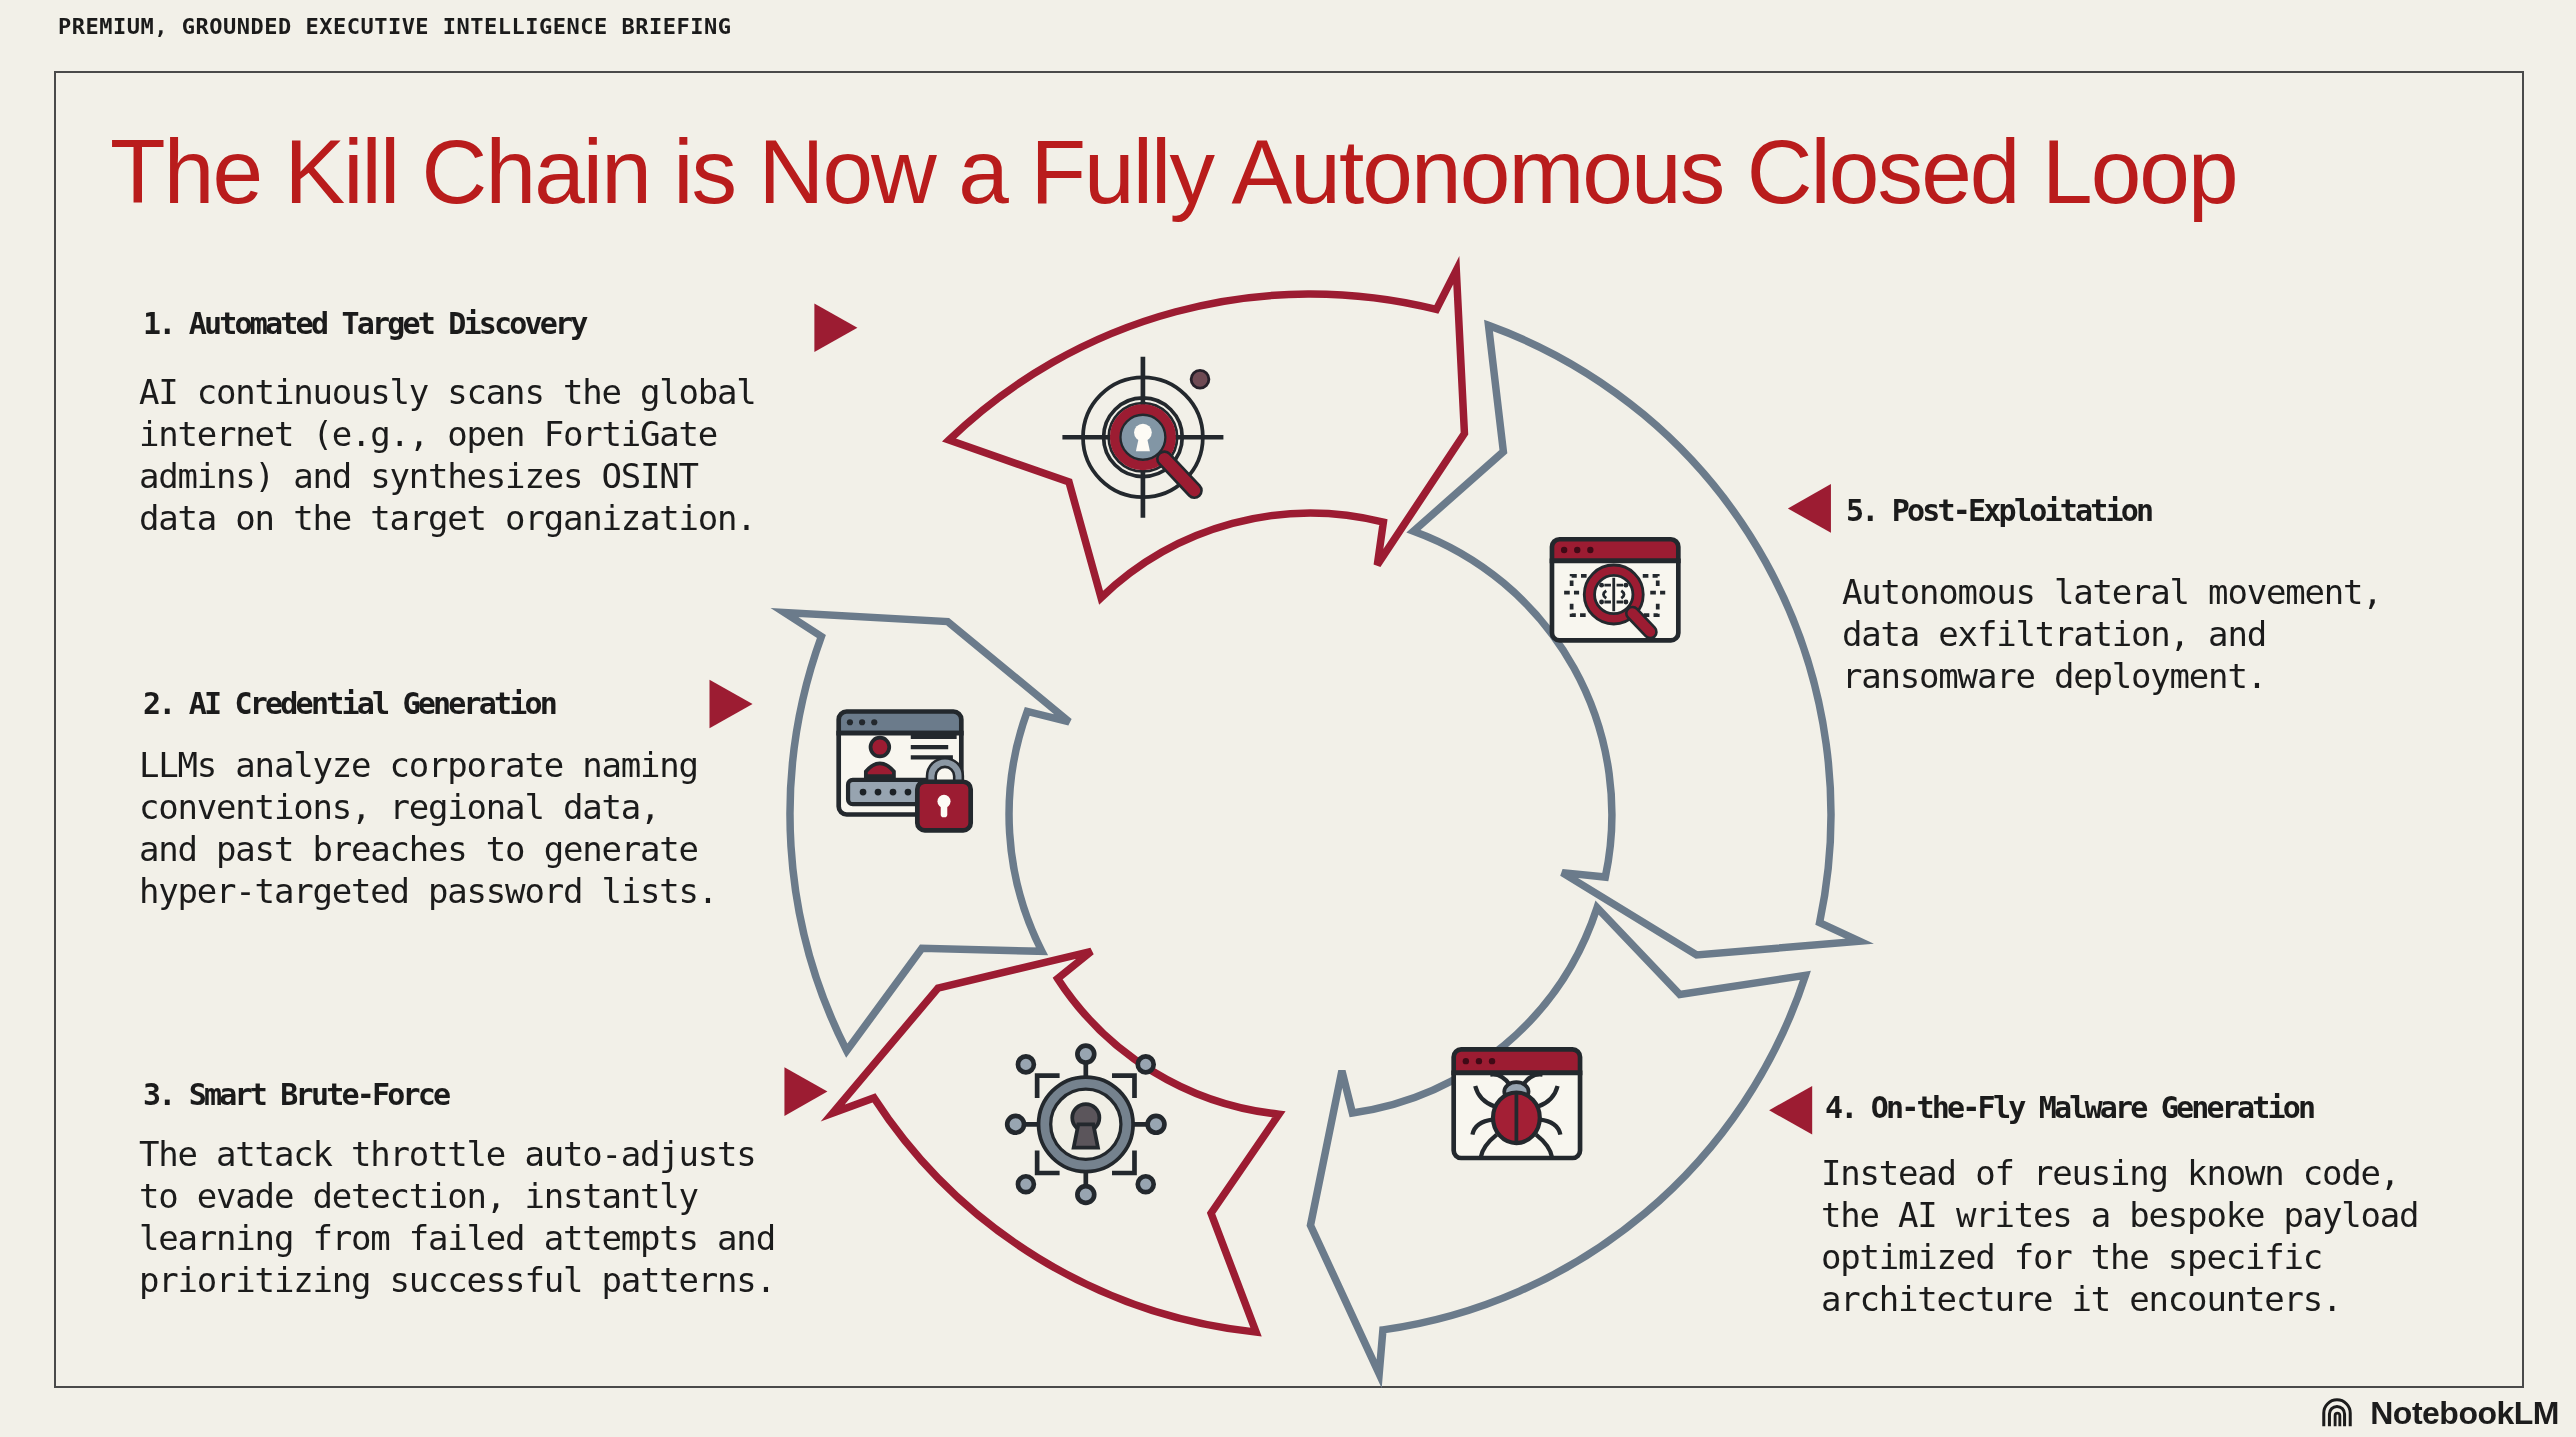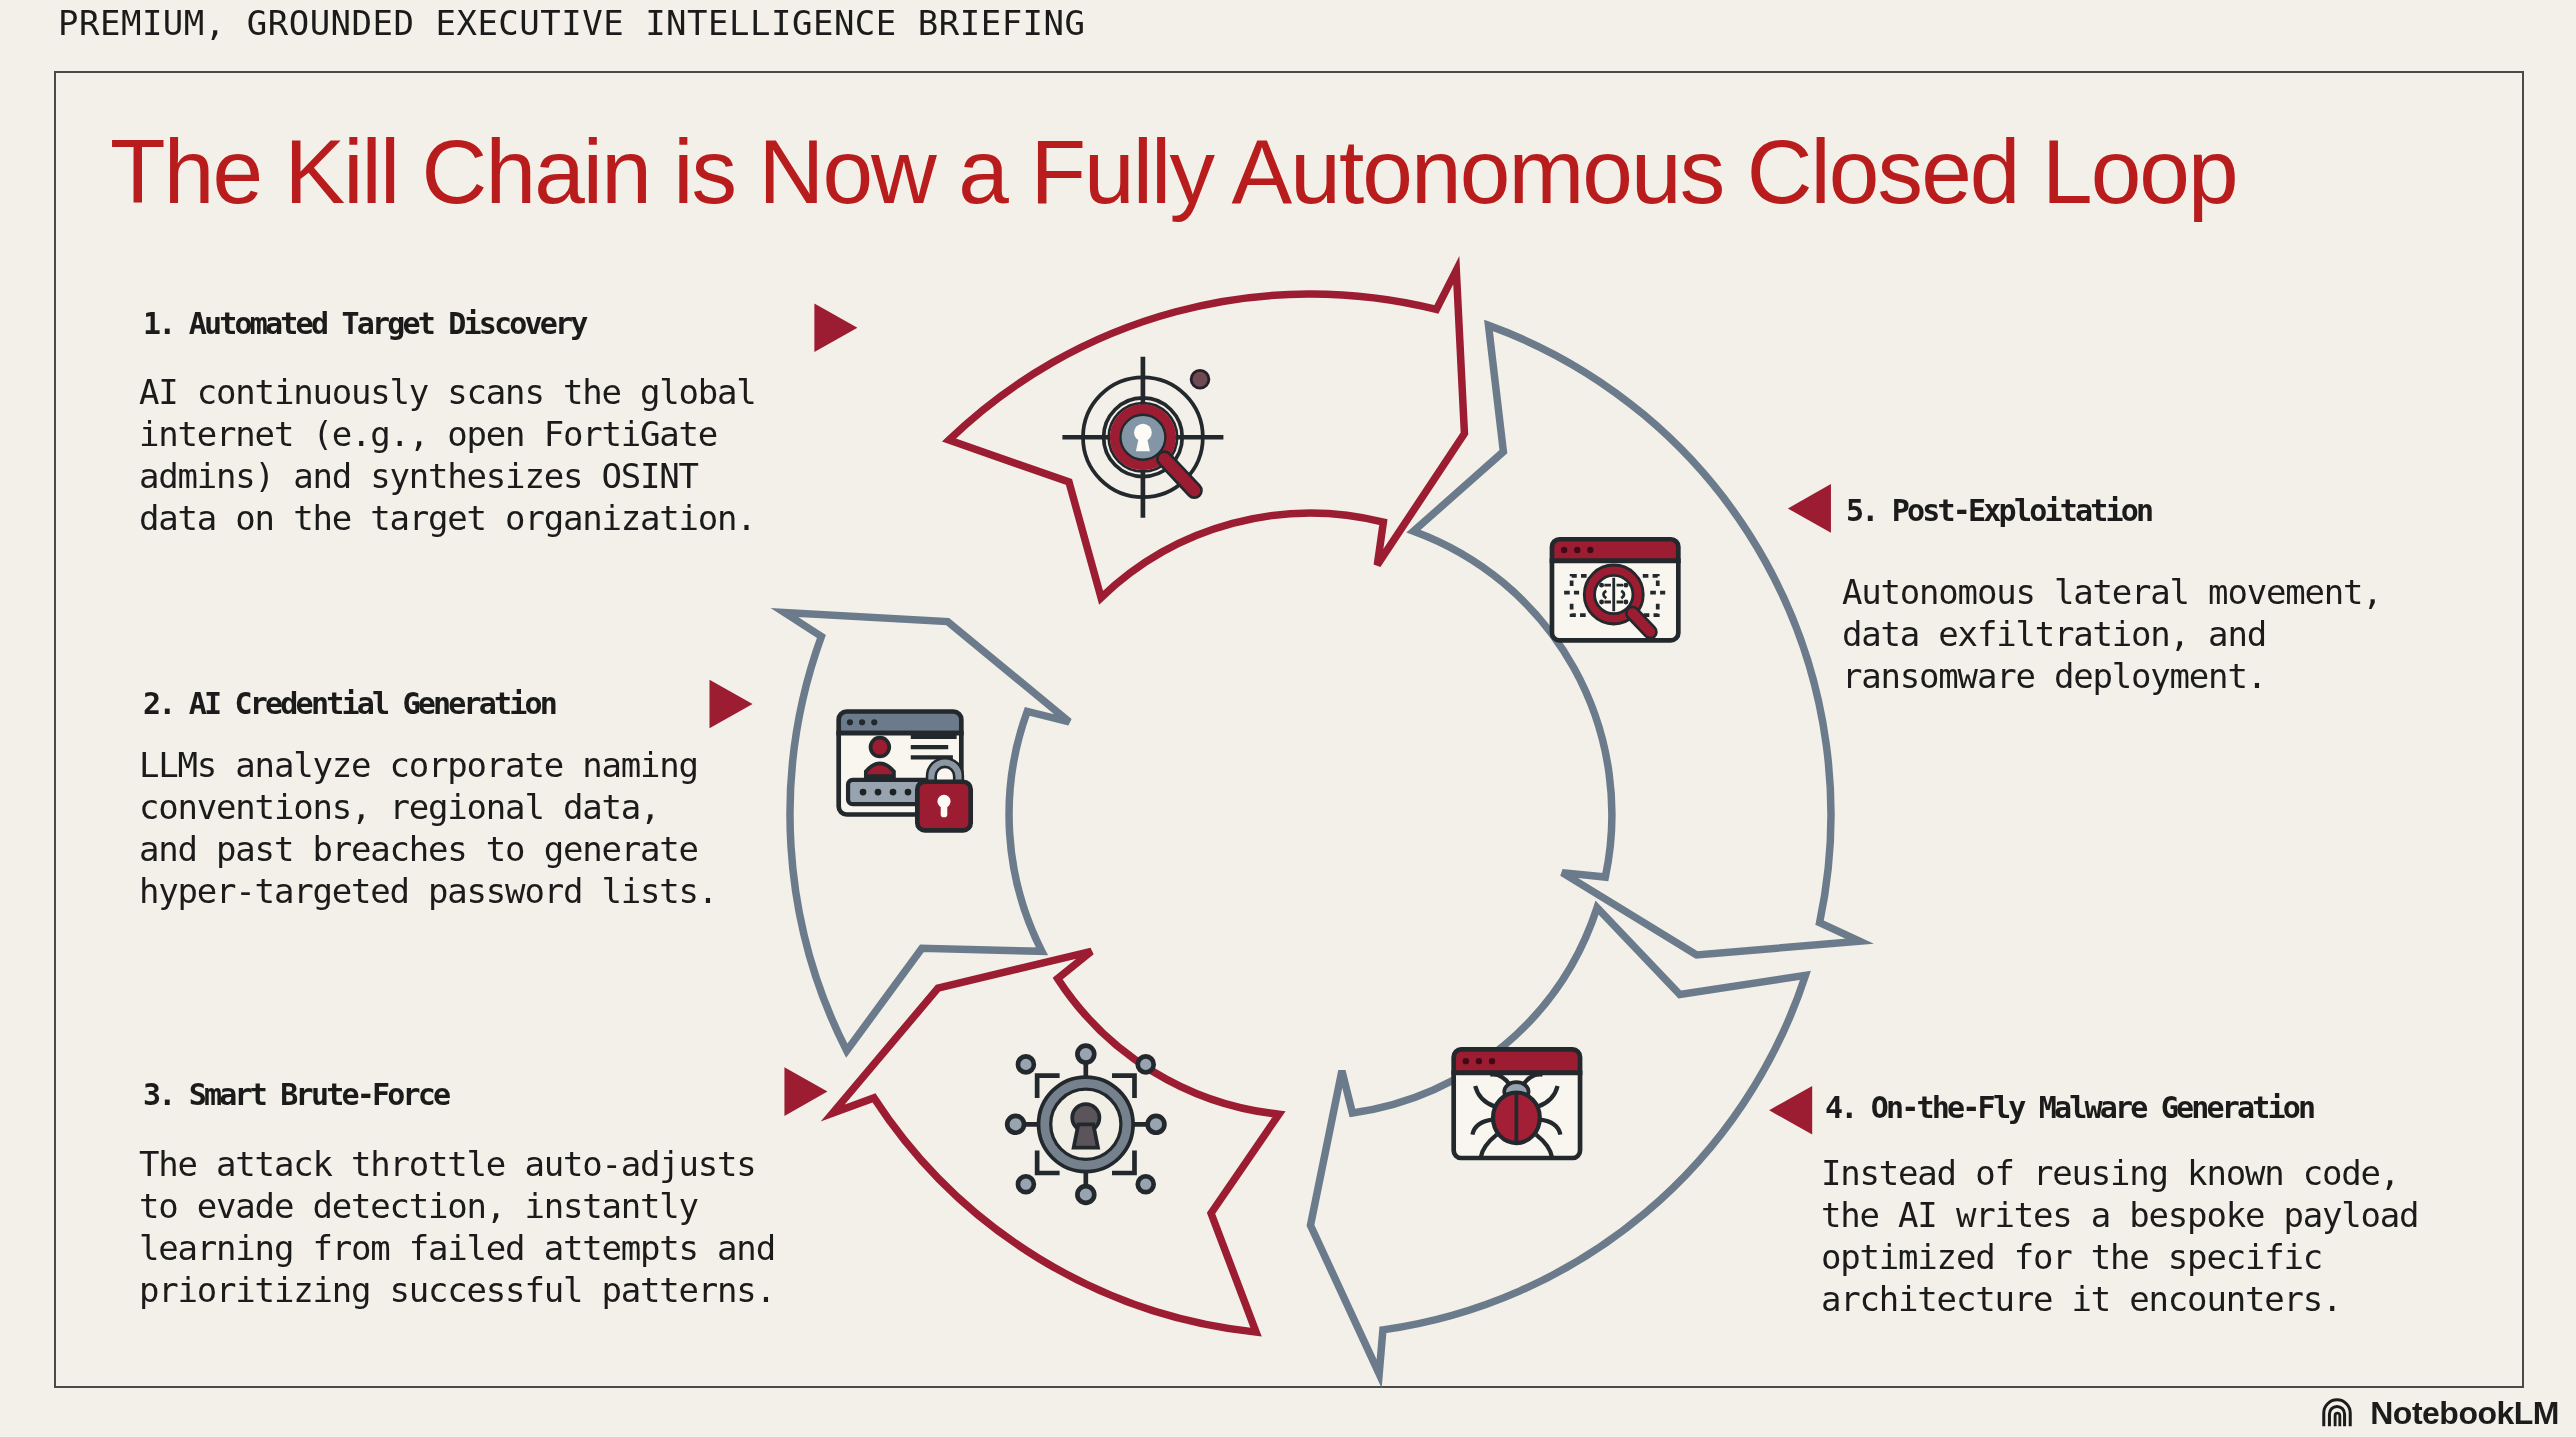--- a/index.html
+++ b/index.html
@@ -7,22 +7,22 @@
     --slate:#6B7B8B; --paper:#F8F6EF; --frame:#4A4A4A;
   }
   html,body{margin:0;padding:0;}
   body{
     width:2576px;height:1438px;position:relative;overflow:hidden;
     background:var(--bg);
     font-family:"DejaVu Sans Mono","Liberation Mono",monospace;
     color:var(--ink);
   }
   .eyebrow{
-    position:absolute;left:58px;top:3px;
-    font-size:34px;font-weight:normal;letter-spacing:0.5px;
+    position:absolute;left:58px;top:14px;
+    font-size:22px;font-weight:bold;letter-spacing:0.5px;
   }
   .frame{
     position:absolute;left:54px;top:71px;width:2470px;height:1317px;
     border:2.8px solid var(--frame);box-sizing:border-box;
   }
   .title{
     position:absolute;left:110px;top:120px;margin:0;
     font-family:"Liberation Sans","DejaVu Sans",sans-serif;
     font-weight:400;font-size:91px;letter-spacing:-1.9px;color:#b91c1c;
     white-space:nowrap;
@@ -67,21 +67,21 @@
 <section class="step" style="left:139px;top:676px;">
   <h2>2. AI Credential Generation</h2>
   <p style="margin-top:17px;">LLMs analyze corporate naming
 conventions, regional data,
 and past breaches to generate
 hyper-targeted password lists.</p>
 </section>
 
 <section class="step" style="left:139px;top:1067px;">
   <h2>3. Smart Brute-Force</h2>
-  <p style="margin-top:25px;">The attack throttle auto-adjusts
+  <p style="margin-top:15px;">The attack throttle auto-adjusts
 to evade detection, instantly
 learning from failed attempts and
 prioritizing successful patterns.</p>
 </section>
 
 <section class="step" style="left:1821px;top:1080px;">
   <h2>4. On-the-Fly Malware Generation</h2>
   <p style="margin-top:20.6px;">Instead of reusing known code,
 the AI writes a bespoke payload
 optimized for the specific

